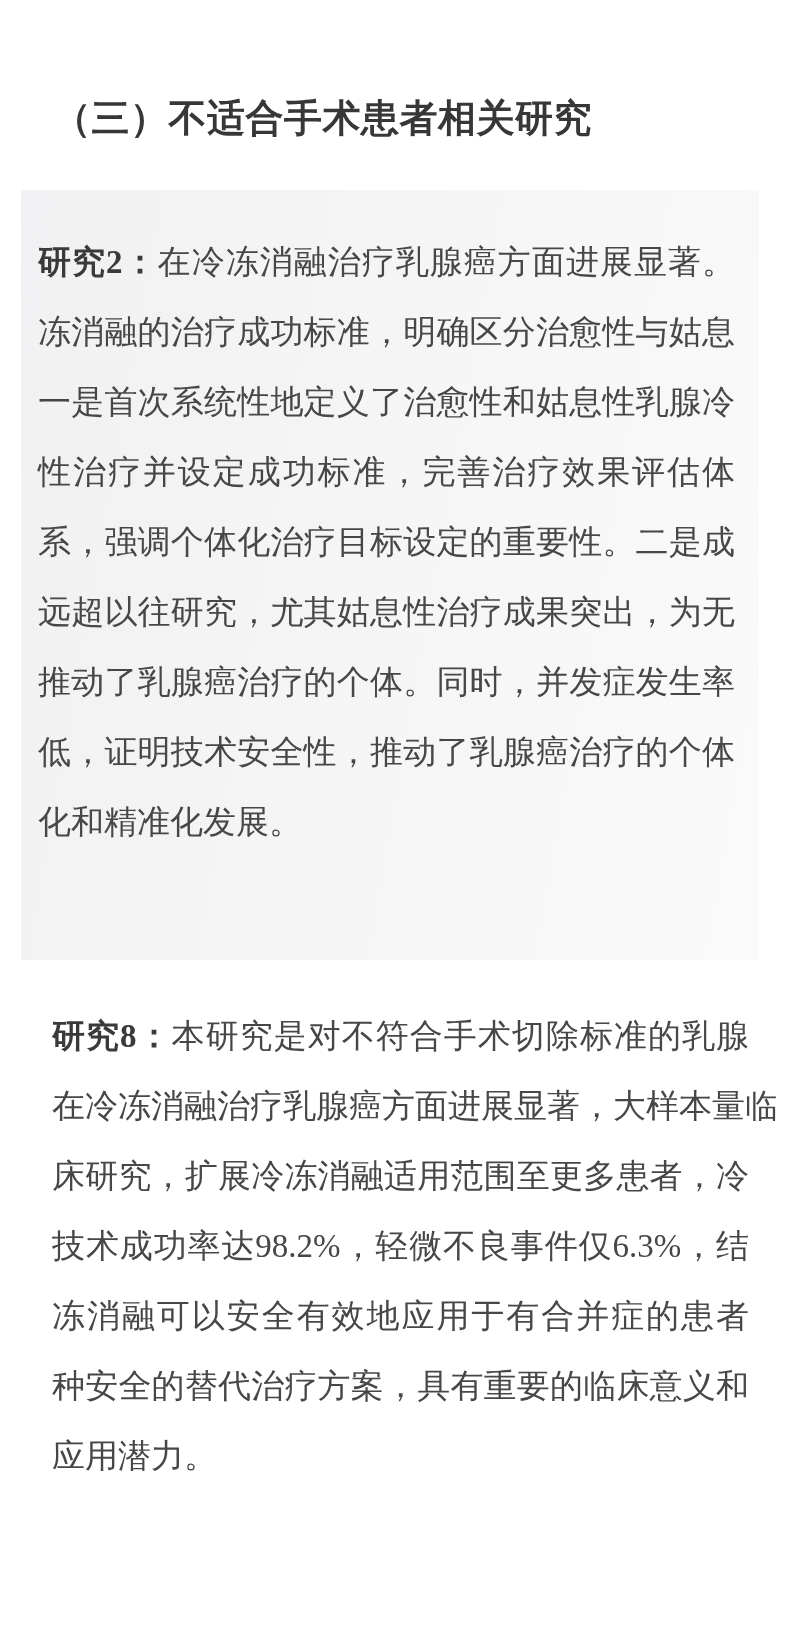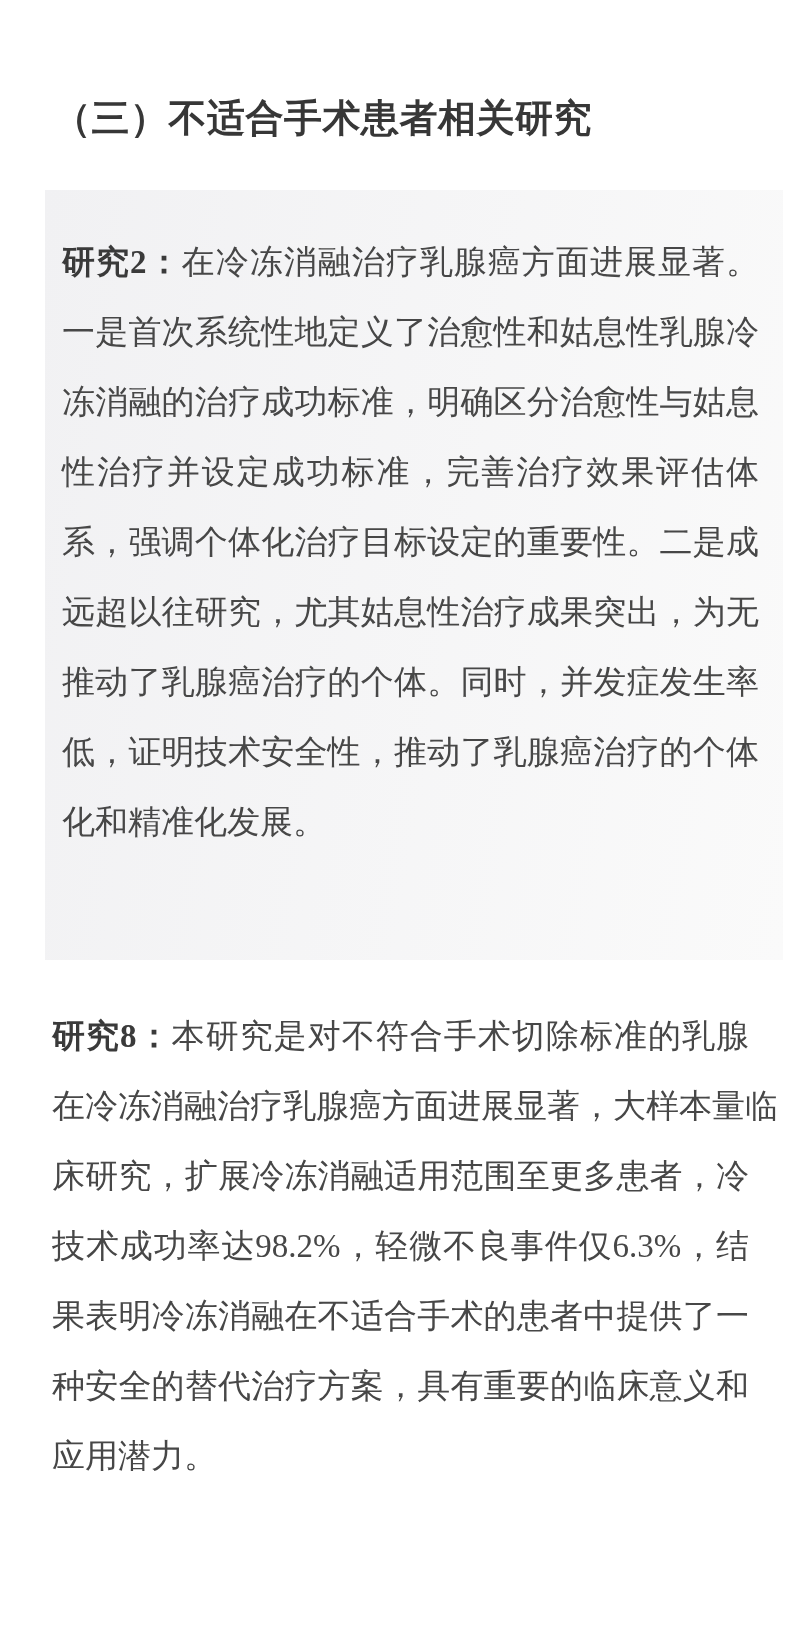--- a/index.html
+++ b/index.html
@@ -25,21 +25,21 @@
     font-weight: 700;
     letter-spacing: 0.5px;
     color: var(--c-heading, #373737);
     white-space: nowrap;
   }
   .study {
     box-sizing: border-box;
   }
   .study.highlighted {
     position: absolute;
-    left: 45px;
+    left: 21px;
     top: 190px;
     width: 738px;
     height: 770px;
     padding: 37px 24px 0 17px;
     background: linear-gradient(100deg, var(--card-from, #f1f1f3) 0%, var(--card-to, #fafafa) 100%);
   }
   .study.plain {
     position: absolute;
     left: 52px;
     top: 1001px;
@@ -64,32 +64,32 @@
   }
 </style>
 </head>
 <body style="--c-heading: #373737; --c-body: #474747; --c-label: #3a3a3a; --card-from: #f1f1f3; --card-to: #fafafa; --page-bg: #ffffff;">
 
 <div class="page">
   <h1 class="heading">（三）不适合手术患者相关研究</h1>
   <section>
       <div class="study highlighted">
         <div class="line"><b class="study-label">研究2：</b>在冷冻消融治疗乳腺癌方面进展显著。</div>
+        <div class="line">冻消融的治疗成功标准，明确区分治愈性与姑息</div>
         <div class="line">一是首次系统性地定义了治愈性和姑息性乳腺冷</div>
-        <div class="line">冻消融的治疗成功标准，明确区分治愈性与姑息</div>
         <div class="line">性治疗并设定成功标准，完善治疗效果评估体</div>
         <div class="line">系，强调个体化治疗目标设定的重要性。二是成</div>
         <div class="line">远超以往研究，尤其姑息性治疗成果突出，为无</div>
         <div class="line">推动了乳腺癌治疗的个体。同时，并发症发生率</div>
         <div class="line">低，证明技术安全性，推动了乳腺癌治疗的个体</div>
         <div class="line last">化和精准化发展。</div>
       </div>
       <div class="study plain">
         <div class="line"><b class="study-label">研究8：</b>本研究是对不符合手术切除标准的乳腺</div>
         <div class="line">在冷冻消融治疗乳腺癌方面进展显著，大样本量临</div>
         <div class="line">床研究，扩展冷冻消融适用范围至更多患者，冷</div>
         <div class="line">技术成功率达98.2%，轻微不良事件仅6.3%，结</div>
-        <div class="line">果表明冷冻消融在不适合手术的患者中提供了一</div>
+        <div class="line">冻消融可以安全有效地应用于有合并症的患者</div>
         <div class="line">种安全的替代治疗方案，具有重要的临床意义和</div>
         <div class="line last">应用潜力。</div>
       </div>
     </section>
 </div>
 
 </body></html>

